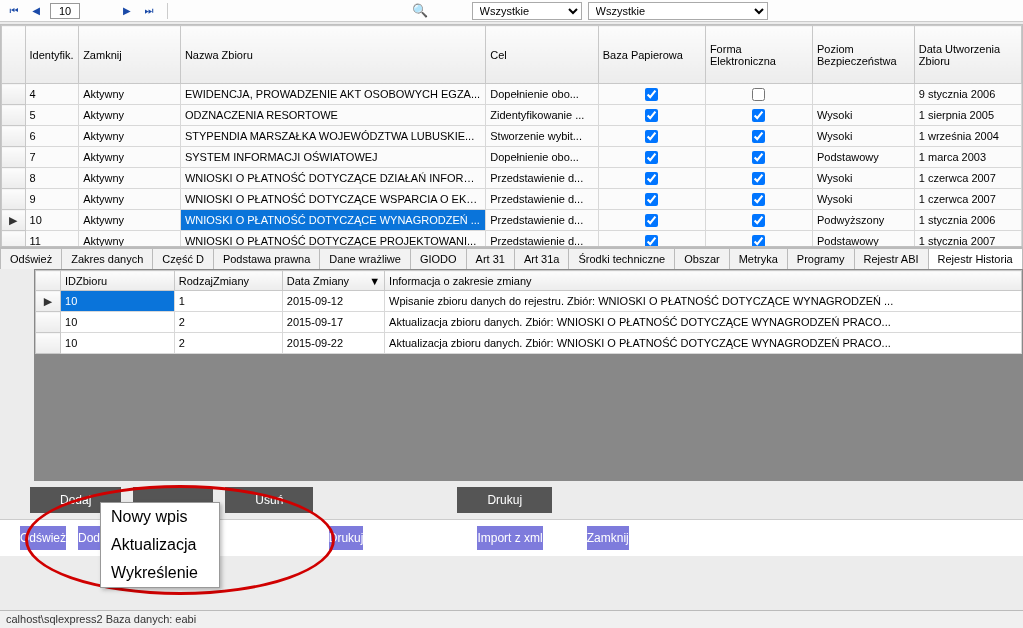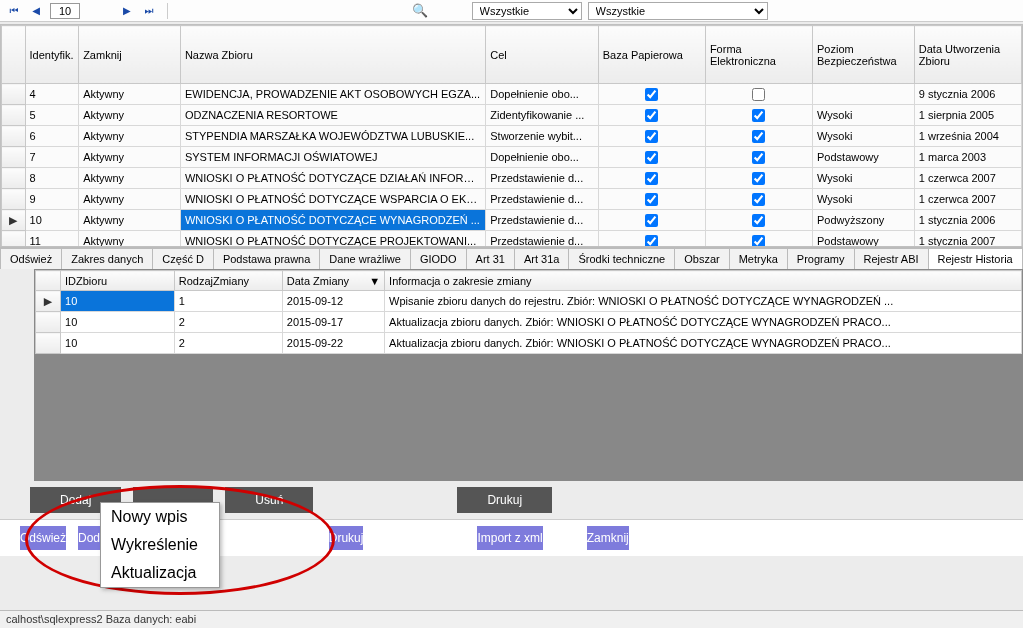--- a/index.html
+++ b/index.html
@@ -250,19 +250,19 @@
   <span style="width:110px"></span>
   <button class="btn-purple">Drukuj</button>
   <span style="width:90px"></span>
   <button class="btn-purple">Import z xml</button>
   <span style="width:20px"></span>
   <button class="btn-purple">Zamknij</button>
 </div>
 
 <div class="ctx-menu" id="ctx">
     <div class="ctx-item">Nowy wpis</div>
+    <div class="ctx-item">Aktualizacja</div>
     <div class="ctx-item">Wykreślenie</div>
-    <div class="ctx-item">Aktualizacja</div>
   </div>
 
 <div class="annot"></div>
 
 <div class="status">calhost\sqlexpress2  Baza danych: eabi</div>
 
 </body></html>

